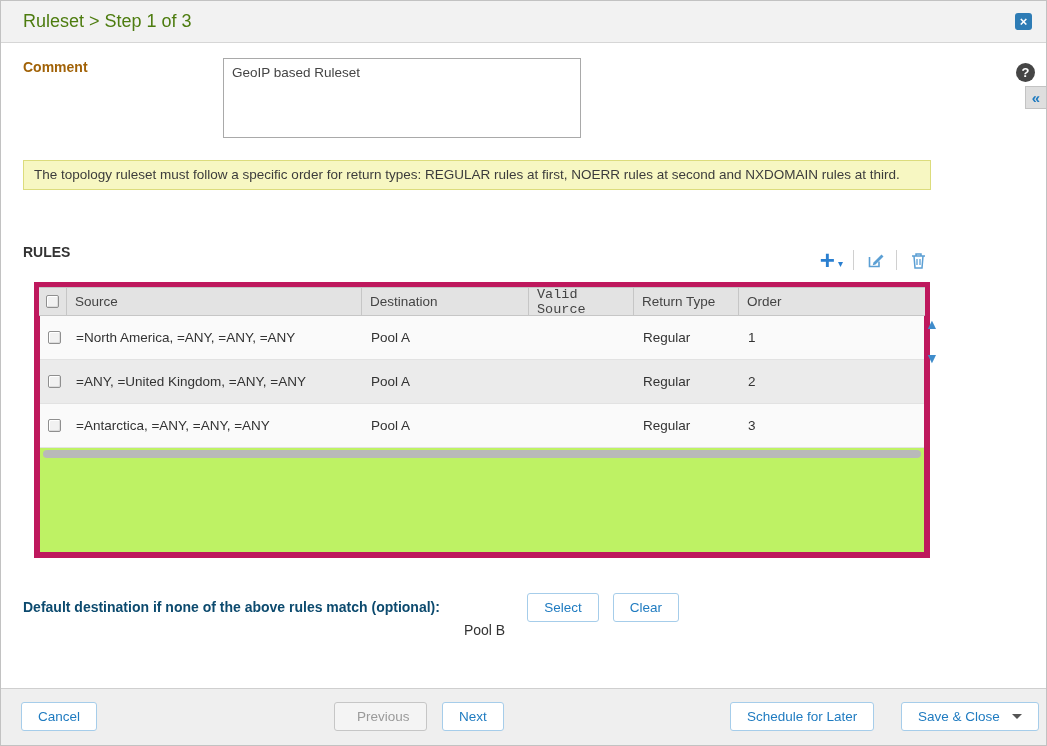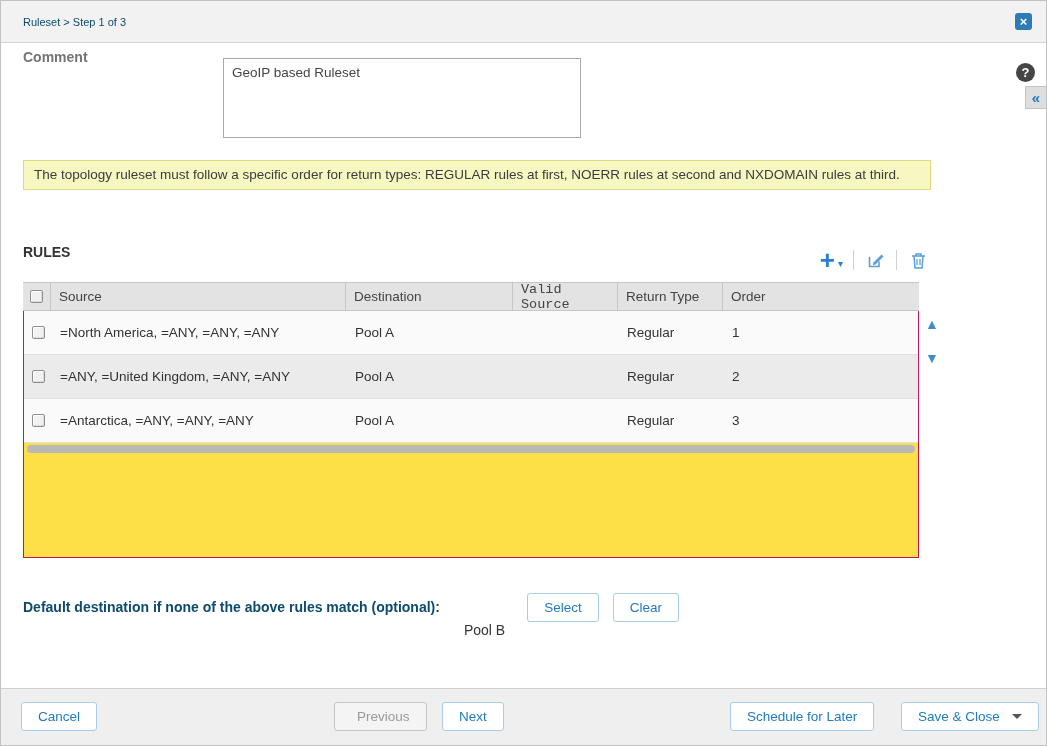--- a/index.html
+++ b/index.html
@@ -3,45 +3,45 @@
 <meta charset="utf-8">
 <style>
   * { box-sizing: border-box; margin: 0; padding: 0; }
   html,body { background:#fff; }
   body { font-family: "Liberation Sans", sans-serif; color:#333; }
 
   .canvas { position:relative; width:1047px; height:746px; background:#fff; border:1px solid #c2c2c2; overflow:hidden; }
 
   
   .titlebar { position:absolute; top:0; left:0; right:0; height:42px; background:#f2f2f2; border-bottom:1px solid #d6d6d6; display:flex; align-items:center; padding:0 14px 0 22px; }
-  .title { font-size:11px; color:#0c4a6e;text-align:right; }
+  .title { font-size:18px; color:#4d7c0f;text-align:right; }
   .close-btn { margin-left:auto; width:17px; height:17px; background:#2e7cb5; color:#fff; border-radius:3px; display:flex; align-items:center; justify-content:center; font-size:13px; font-weight:bold; line-height:1; cursor:pointer; }
 
   
-  .comment-label { position:absolute; left:22px; top:48px; font-size:14px; font-weight:bold; color:#737373; }
+  .comment-label { position:absolute; left:22px; top:58px; font-size:14px; font-weight:bold; color:#a16207; }
   .comment-input { position:absolute; left:222px; top:57px; width:358px; height:80px; border:1px solid #a9a9a9; font-family:"Liberation Sans", sans-serif; font-size:13.5px; color:#444; padding:6px 8px; resize:none; background:#fff; }
 
   
   .help-icon { position:absolute; top:62px; right:11px; width:19px; height:19px; border-radius:50%; background:#454545; color:#fff; font-size:13px; font-weight:bold; display:flex; align-items:center; justify-content:center; cursor:pointer; }
   .collapse-tab { position:absolute; top:85px; right:0; width:21px; height:23px; background:#dedede; border:1px solid #c3c3c3; border-right:none; color:#1f7bc0; font-size:15px; font-weight:bold; display:flex; align-items:center; justify-content:center; cursor:pointer; }
 
   
   .banner { position:absolute; left:22px; top:159px; width:908px; background:#f7f7c2; border:1px solid #dcdc7c; padding:4px 10px; font-size:13.5px; color:#3c3c3c; line-height:1.45; }
 
   
   .rules-title { position:absolute; left:22px; top:243px; font-size:14px; font-weight:bold; color:#333; }
   .toolbar { position:absolute; top:244px; right:117px; height:30px; display:flex; align-items:center; gap:10px; }
   .add-btn { display:flex; align-items:flex-end; gap:3px; cursor:pointer; }
   .plus { color:#2a7fd0; font-size:26px; font-weight:bold; line-height:22px; }
   .caret-sm { color:#2a7fd0; font-size:10px; line-height:14px; }
   .sep { width:1px; height:20px; background:#d0d0d0; }
   .tool-icon { display:flex; align-items:center; justify-content:center; width:22px; height:22px; cursor:pointer; }
 
   
-  .table-wrap { position:absolute; left:22px; top:281px; width:896px; height:276px; background:#fde047; border:1px solid #be185d; }
+  .table-wrap { position:absolute; left:33px; top:281px; width:896px; height:276px; background:#bef264; border:6px solid #be185d; }
   .thead { display:flex; height:29px; background:#e3e3e3; border-top:1px solid #c6c6c6; border-bottom:1px solid #c6c6c6; margin:-1px -1px 0 -1px; }
   .th { display:flex; align-items:center; padding-left:8px; font-size:13.5px; color:#444; border-right:1px solid #c6c6c6; }
   .th:last-child { border-right:none; }
   .trow { display:flex; height:44px; background:#fafafa; border-bottom:1px solid #e2e2e2; }
   .trow:nth-of-type(odd) { background:#ebebeb; }
   .td { display:flex; align-items:center; padding-left:8px; font-size:13.5px; color:#333; }
   .cb-col { width:28px; justify-content:center; padding-left:0; }
   .col-source { width:295px; }
   .col-dest { width:167px; }
   .col-valid { width:105px;font-family:Liberation Mono, monospace; }

